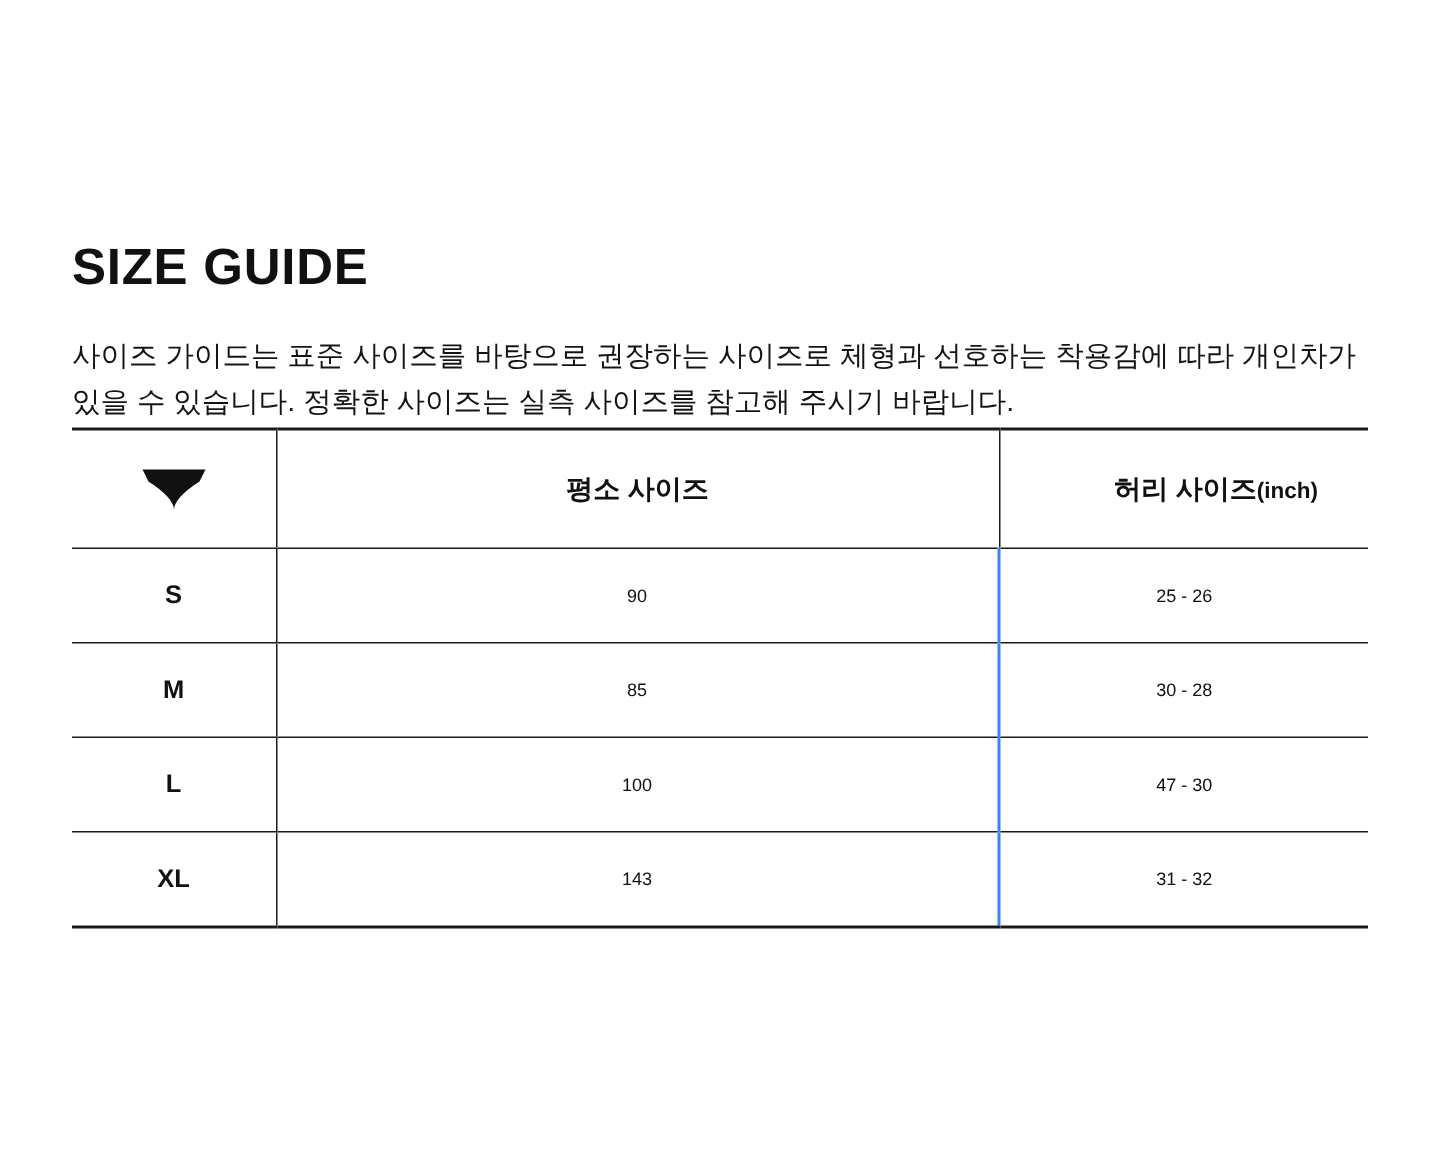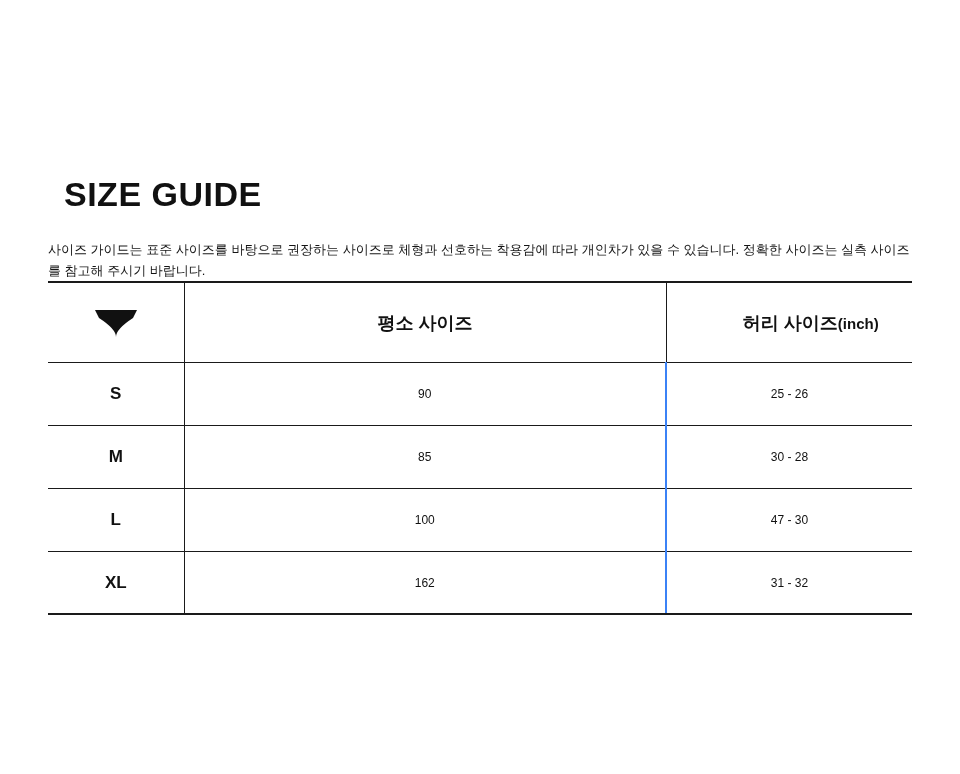--- a/index.html
+++ b/index.html
@@ -18,28 +18,28 @@
   .page {
     position: relative;
     width: 960px;
     height: 774px;
     padding: 0 48px;
   }
   .title {
     font-size: 34px;
     font-weight: bold;
     letter-spacing: 0.5px;
-    margin: 16px;
+    margin: 0;
     padding-top: 160px;
     line-height: 1.1;
     color: #111111;
   }
   .description {
     margin: 26px 0 0 0;
-    font-size: 13px;
+    font-size: 19px;
     line-height: 1.62;
     color: #141414;
     max-width: 870px;
     font-weight: 400;
   }
   .size-table {
     width: 864px;
     border-collapse: collapse;
     table-layout: fixed;
   }
@@ -119,19 +119,19 @@
         <td class="cell-usual">85</td>
         <td class="cell-waist">30 - 28</td>
       </tr>
       <tr>
         <td class="cell-size">L</td>
         <td class="cell-usual">100</td>
         <td class="cell-waist">47 - 30</td>
       </tr>
       <tr>
         <td class="cell-size">XL</td>
-        <td class="cell-usual">162</td>
+        <td class="cell-usual">143</td>
         <td class="cell-waist">31 - 32</td>
       </tr>
     </tbody>
   </table>
 
 </div>
 
 </body></html>

